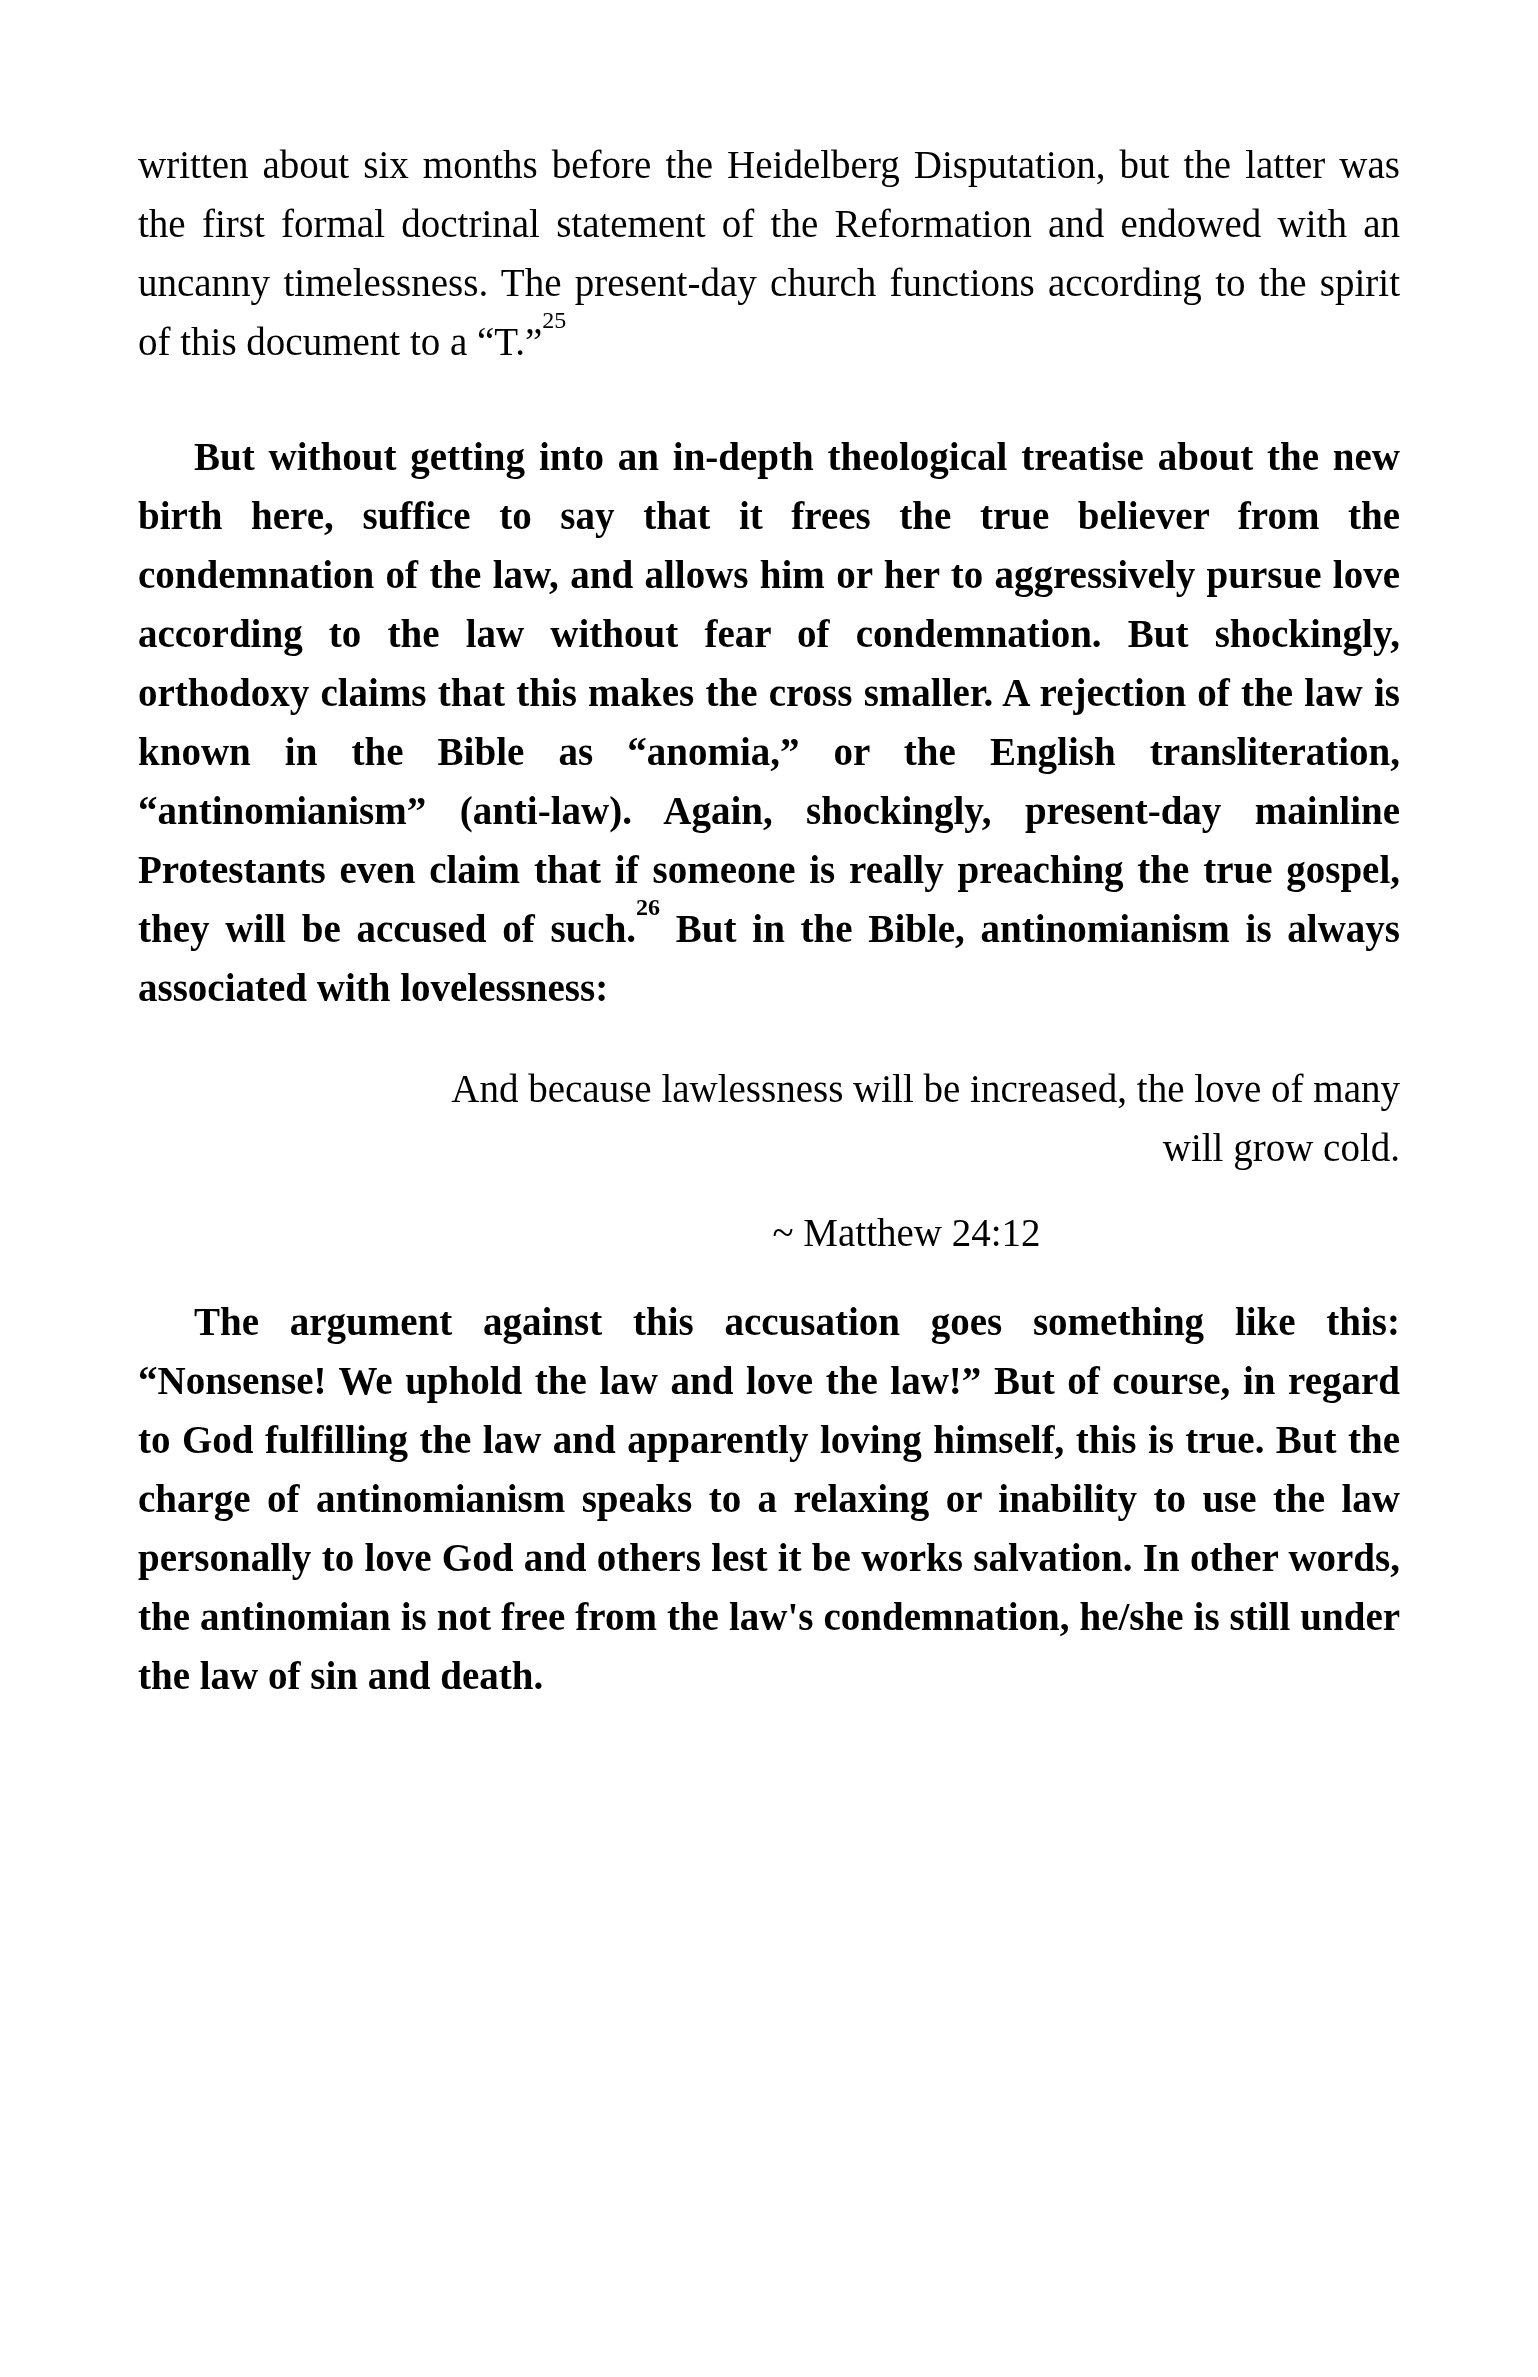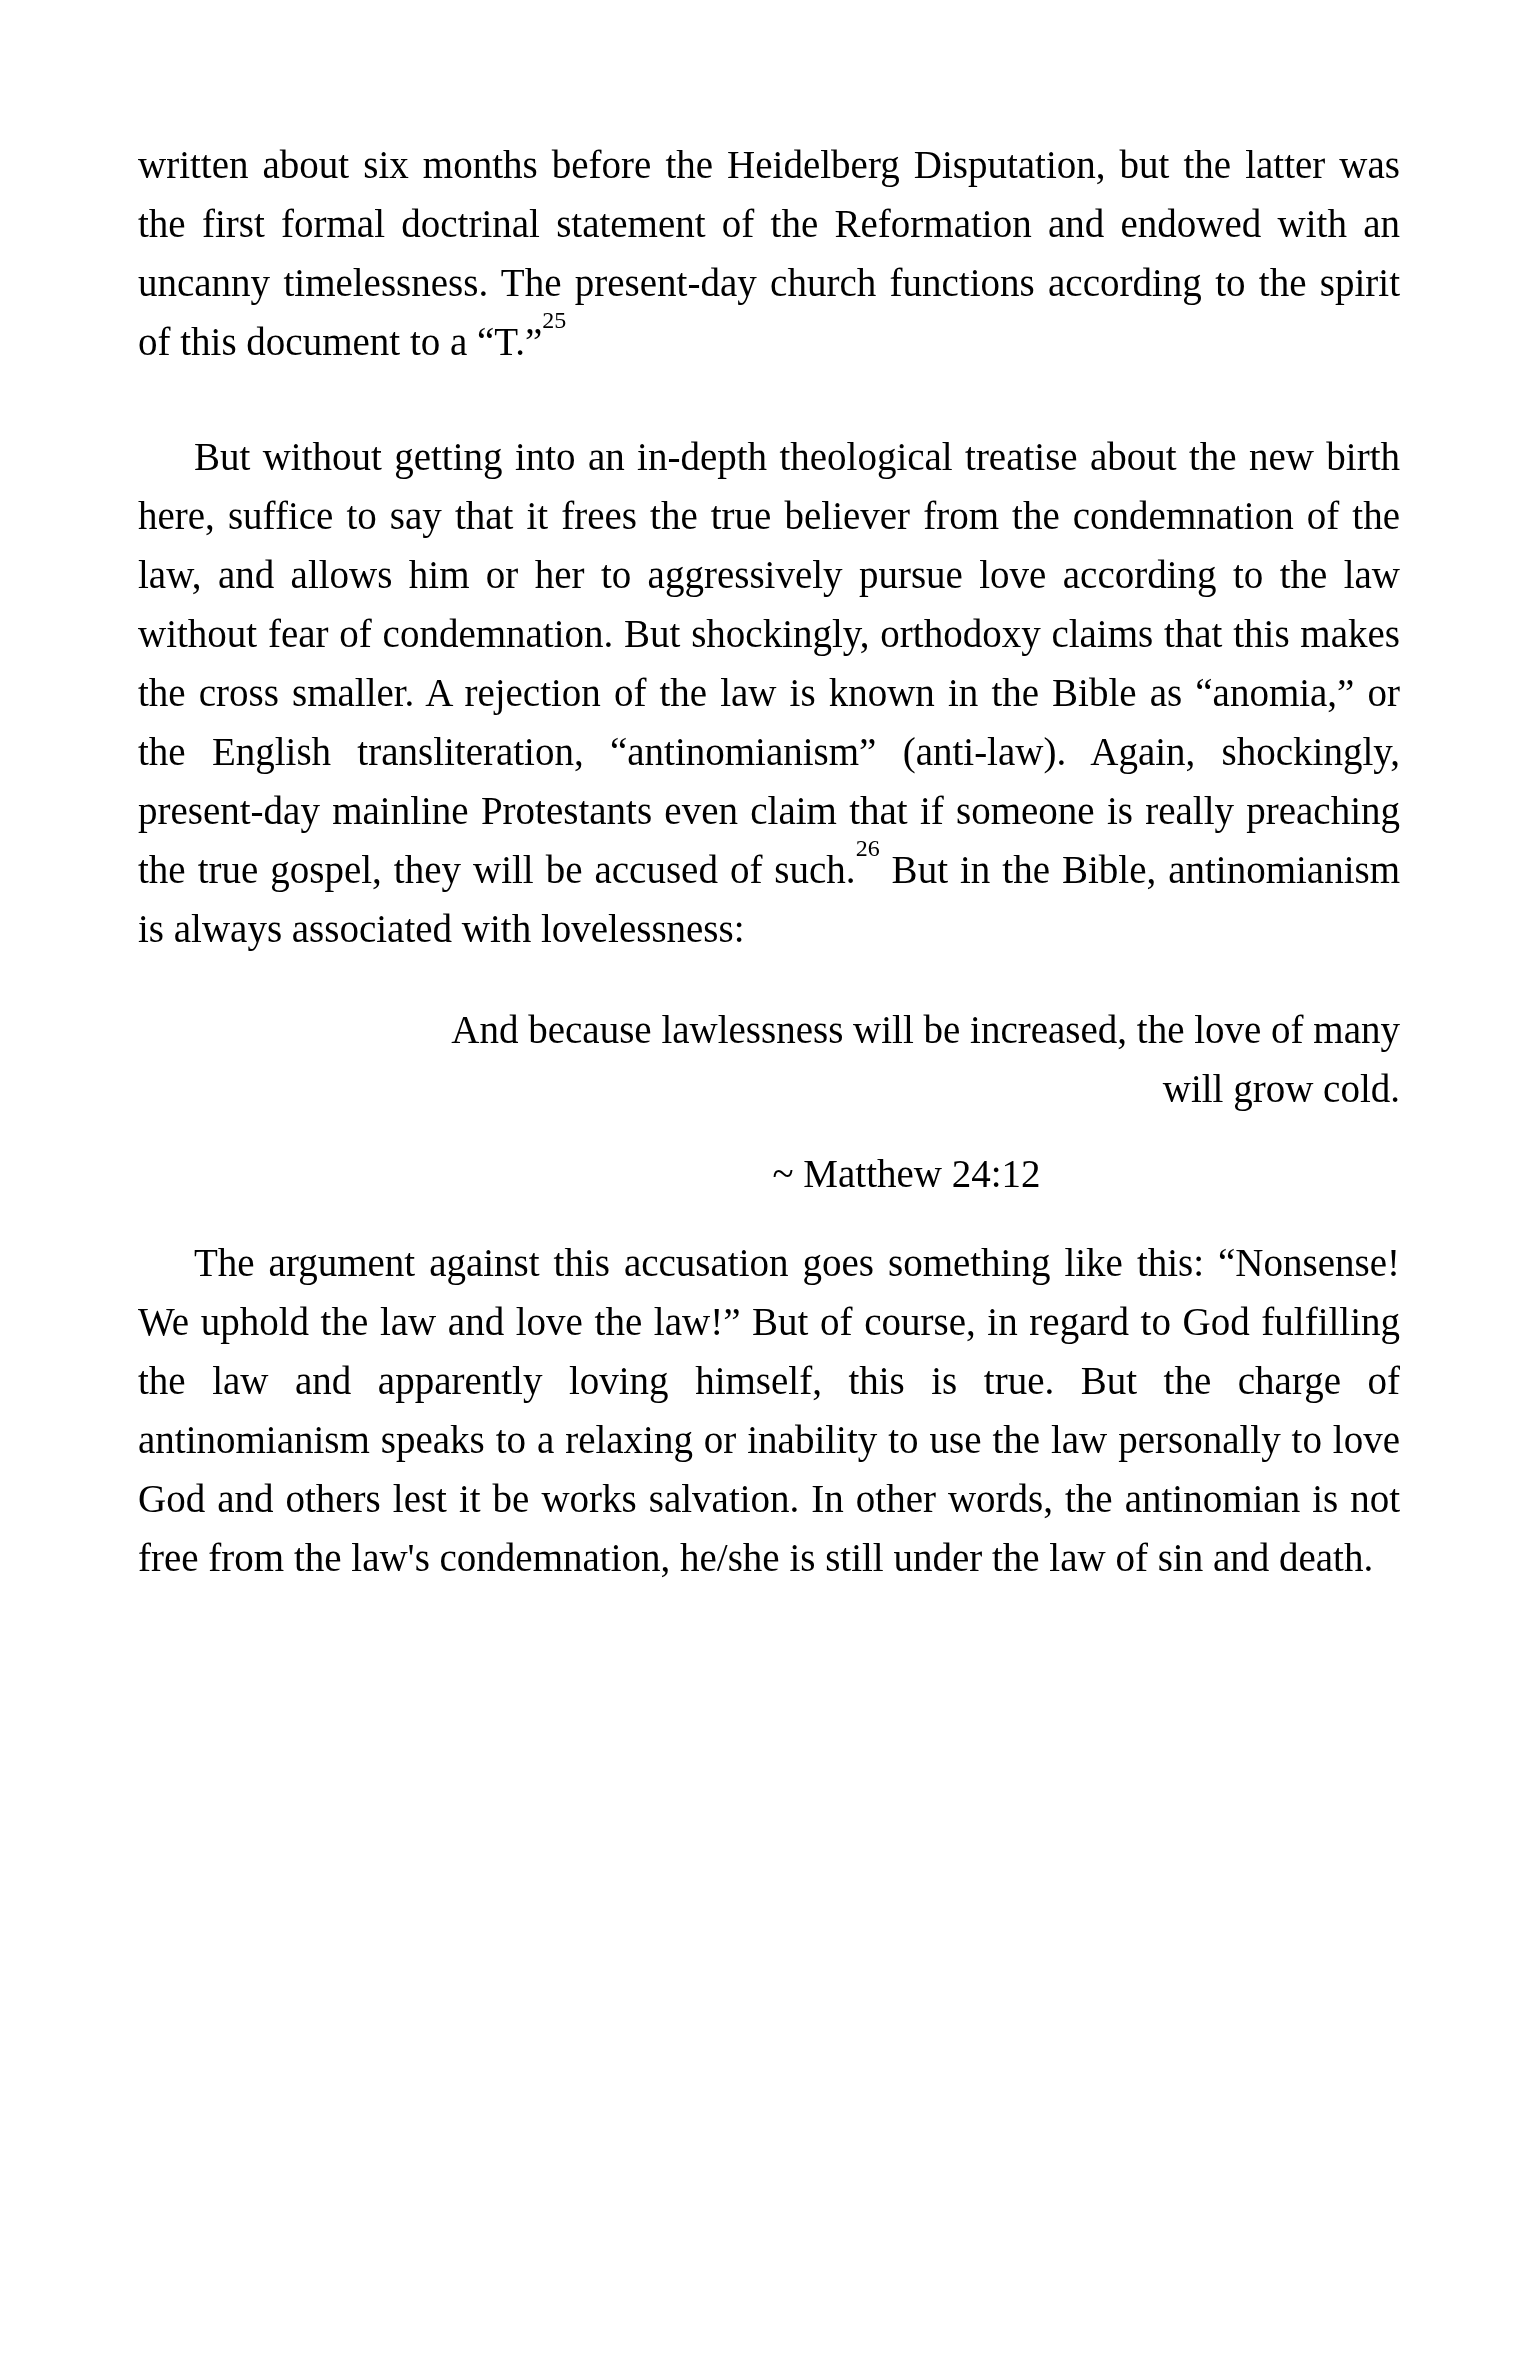--- a/index.html
+++ b/index.html
@@ -25,20 +25,21 @@
   .content p {
     margin: 0;
     font-size: 39px;
     line-height: 59px;
   }
   .body-text {
     text-align: justify;
   }
   .indent {
     text-indent: 56px;
+    font-weight: bold;
   }
   .p1 { margin-bottom: 56px !important; }
   .p2 { margin-bottom: 42px !important; }
   .p3 { margin-bottom: 42px !important; }
   blockquote.quote {
     margin: 0 0 0 275px;
     padding: 0;
   }
   .quote-1 { margin-bottom: 30px !important; }
   .quote-2 { margin-bottom: 45px !important; }

